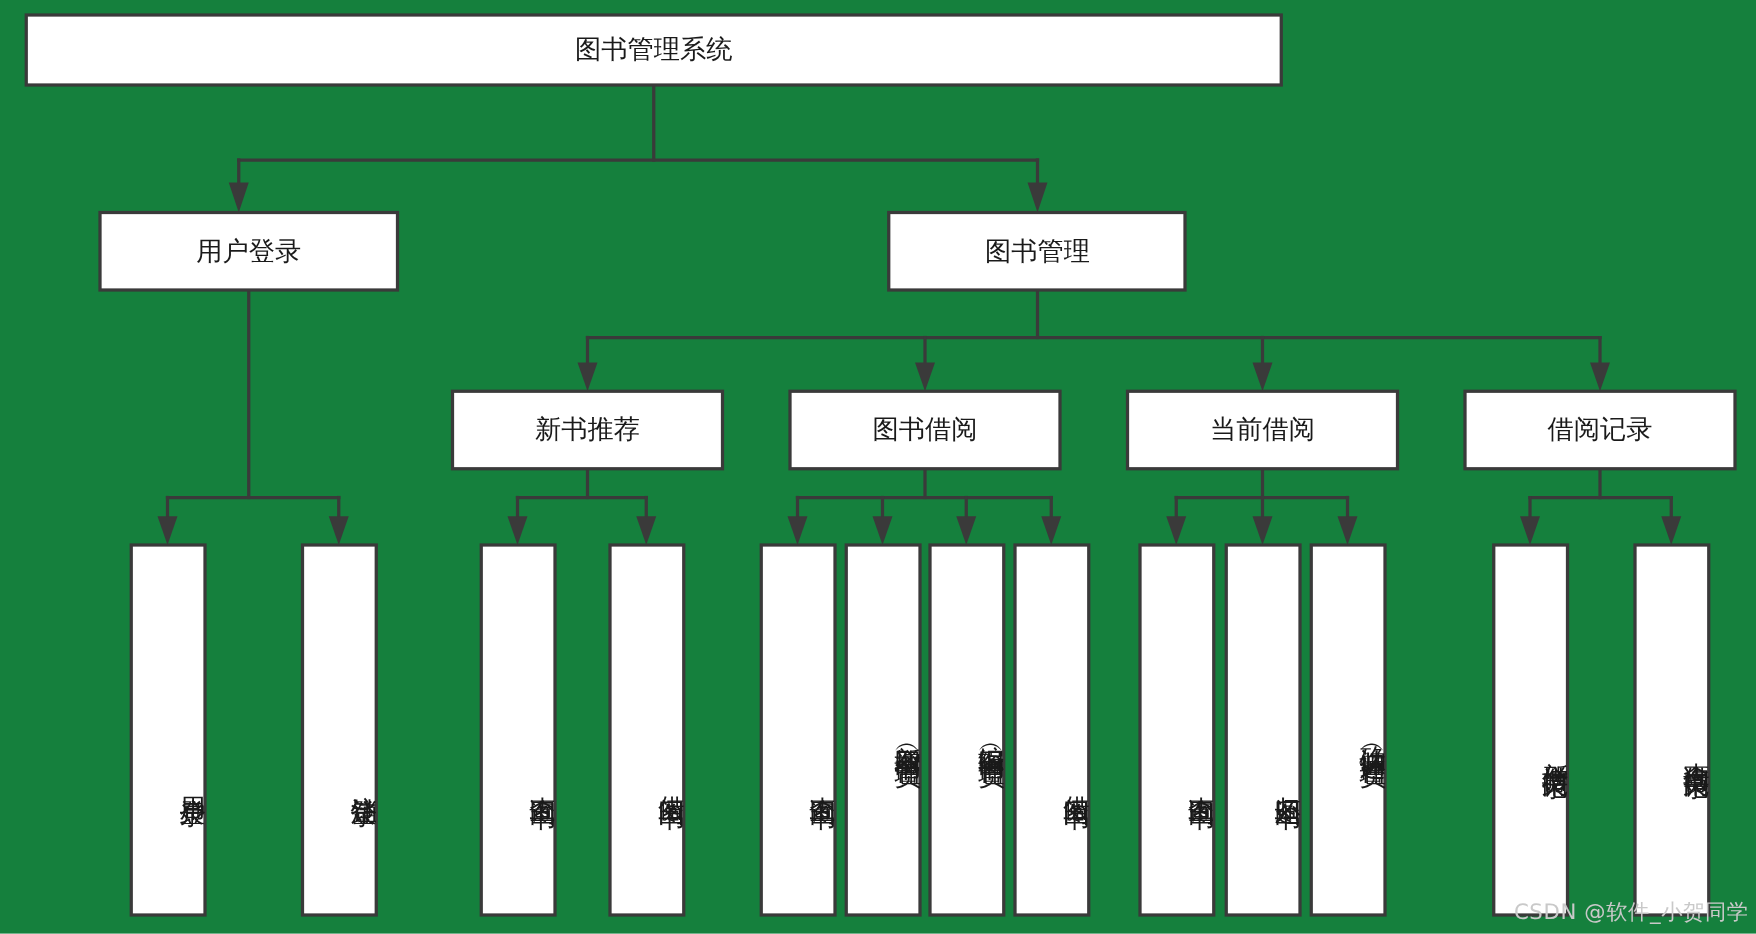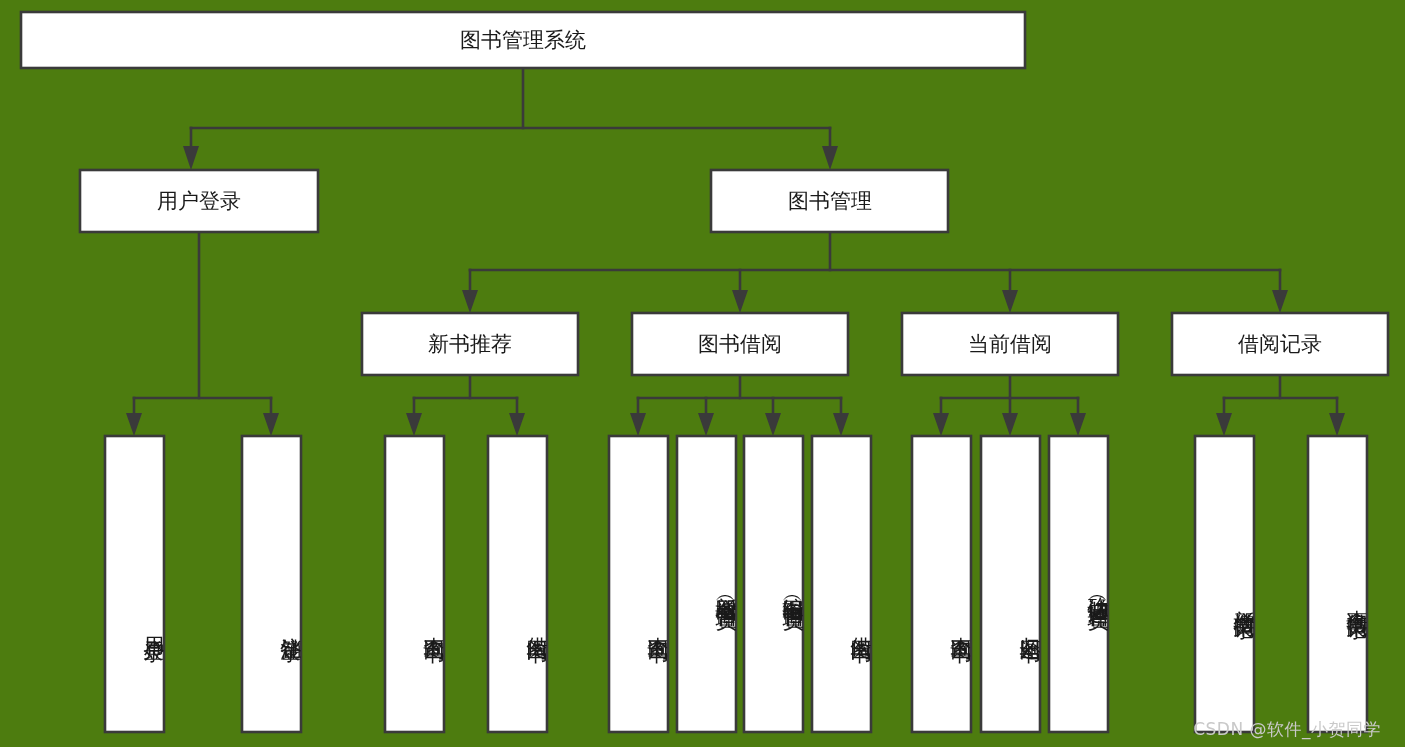--- a/index.html
+++ b/index.html
@@ -4,21 +4,21 @@
 <style>
   html, body {
     margin: 0;
     padding: 0;
     background: #ffffff;
   }
   #canvas {
     position: relative;
     width: 1405px;
     height: 747px;
-    background: #4d7c0f;
+    background: #15803d;
     overflow: hidden;
     font-family: "DejaVu Sans", "Liberation Sans", sans-serif;
   }
   svg.diagram {
     position: absolute;
     left: 0;
     top: 0;
     width: 1405px;
     height: 747px;
   }
@@ -54,21 +54,21 @@
     line-height: 1;
     letter-spacing: 2px;
     display: flex;
     align-items: flex-start;
     justify-content: center;
     white-space: nowrap;
     pointer-events: none;
   }
   .watermark {
     position: absolute;
-    right: 24px;
+    right: 6px;
     bottom: 6px;
     font-family: "DejaVu Sans", "Liberation Sans", sans-serif;
     font-size: 17px;
     color: #c9c9c9;
     letter-spacing: 0.5px;
     user-select: none;
   }
 </style>
 </head>
 <body>

